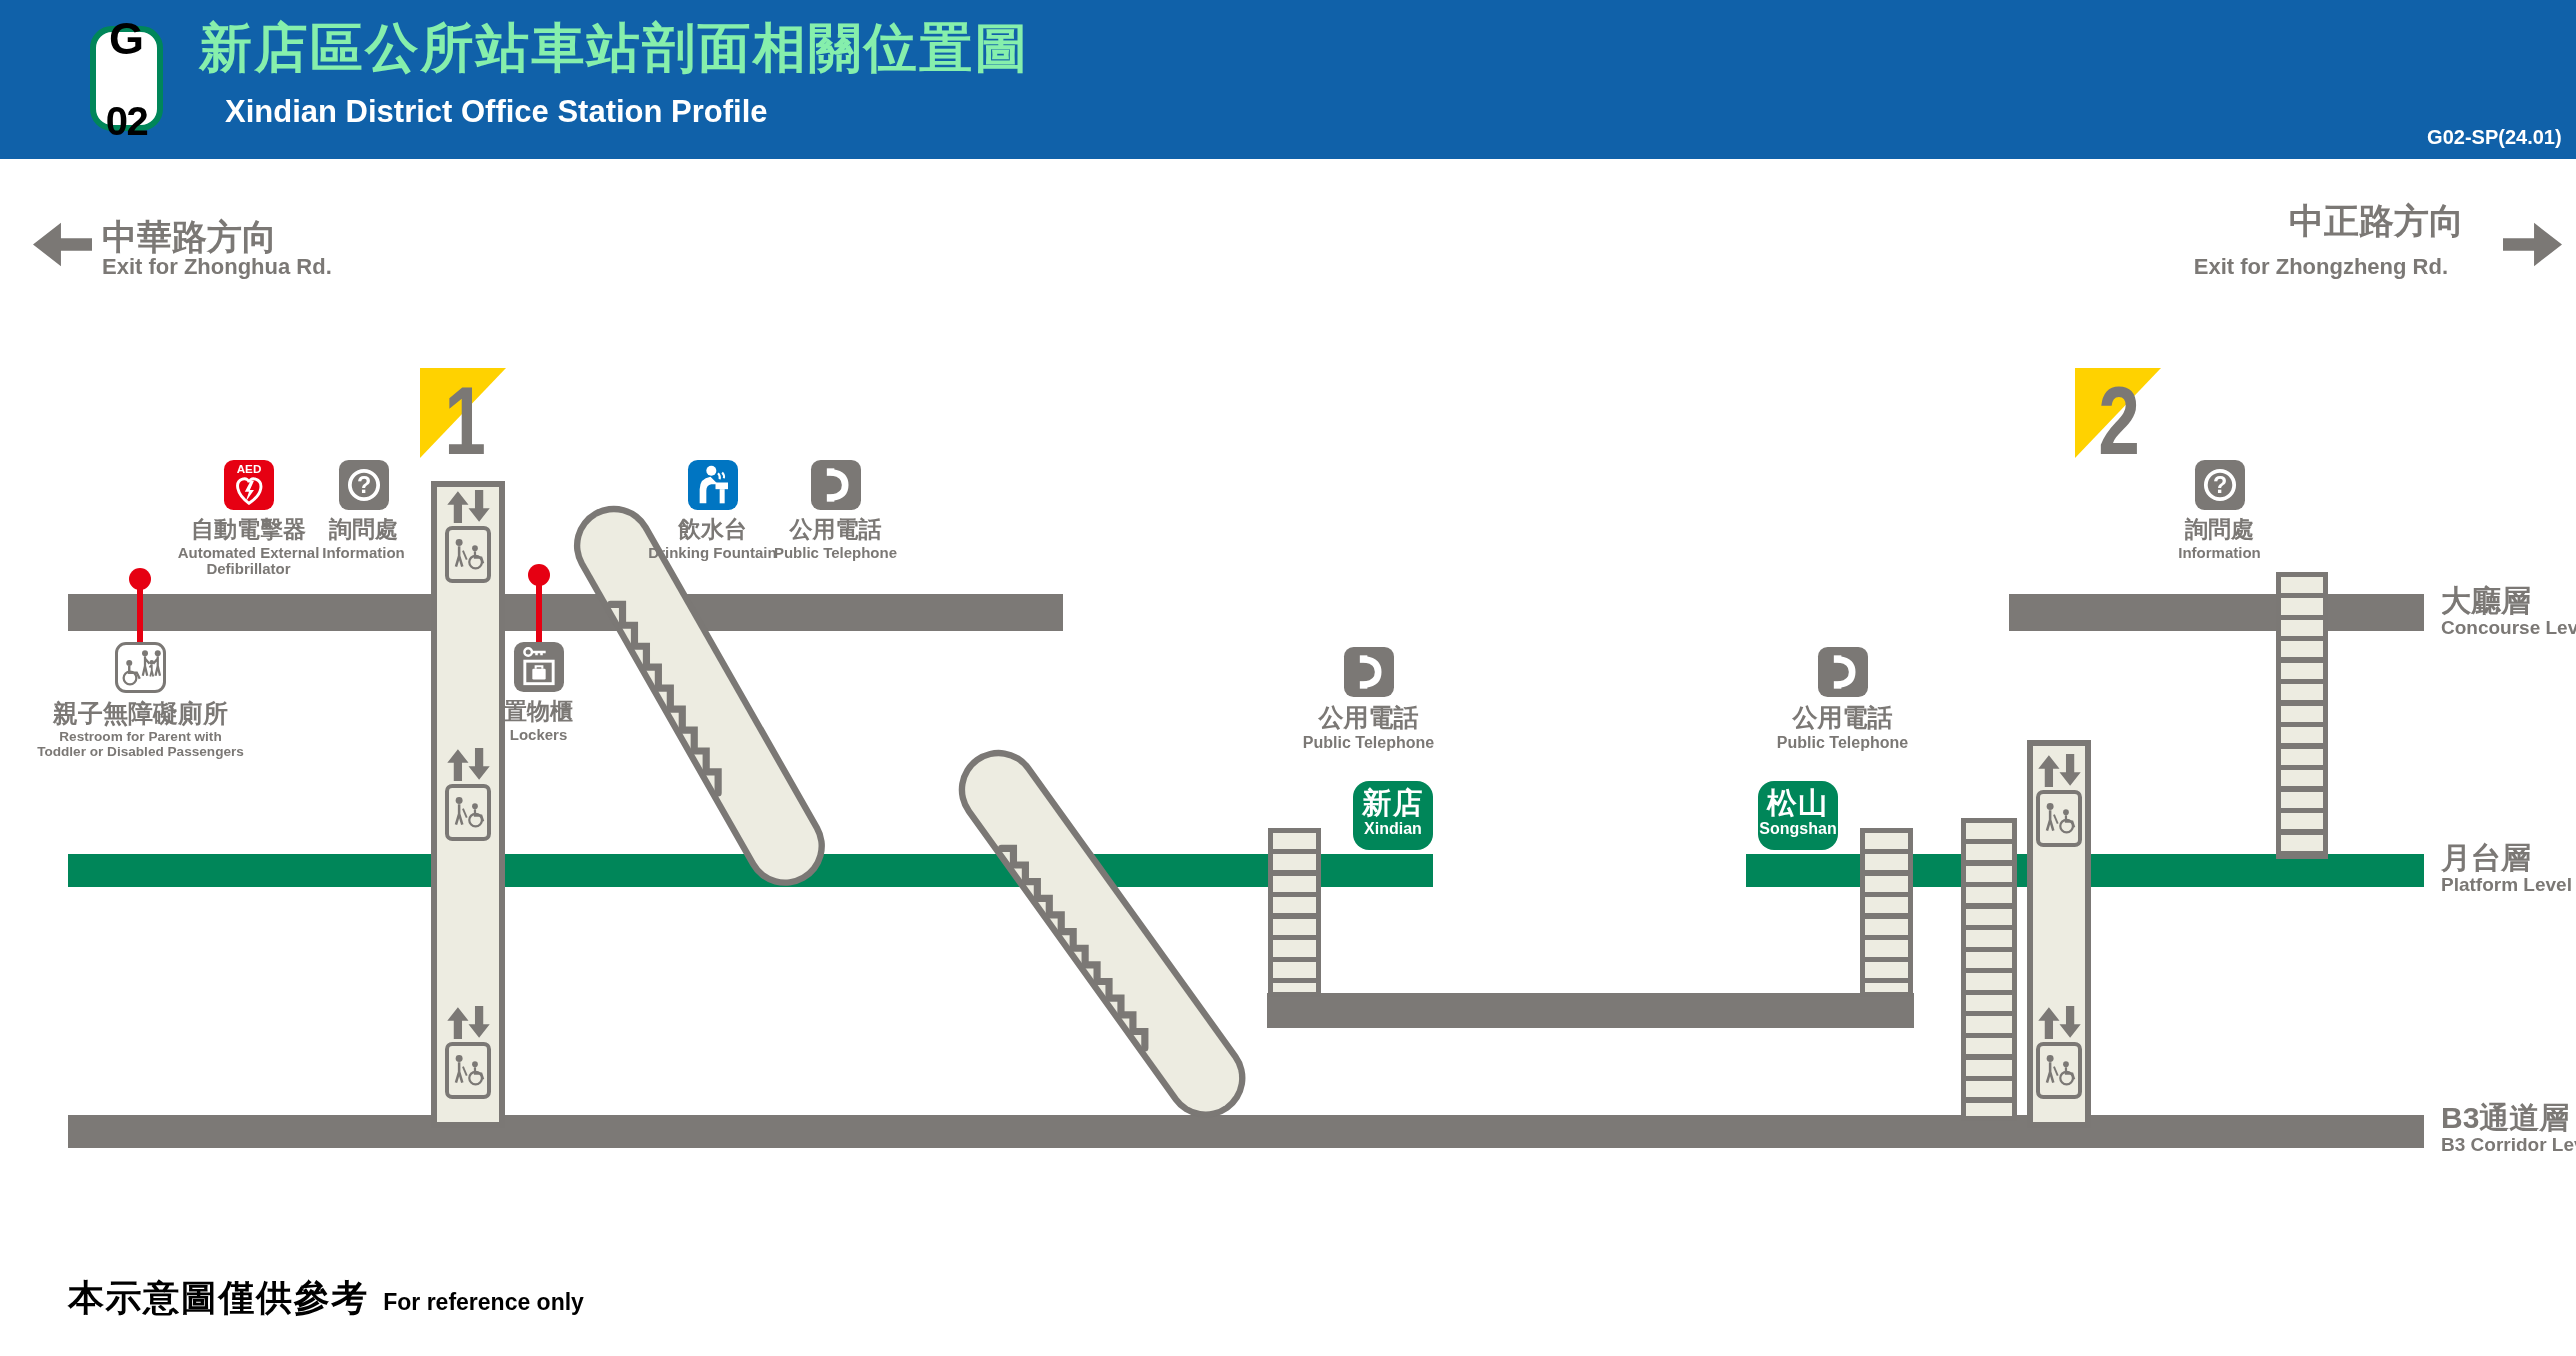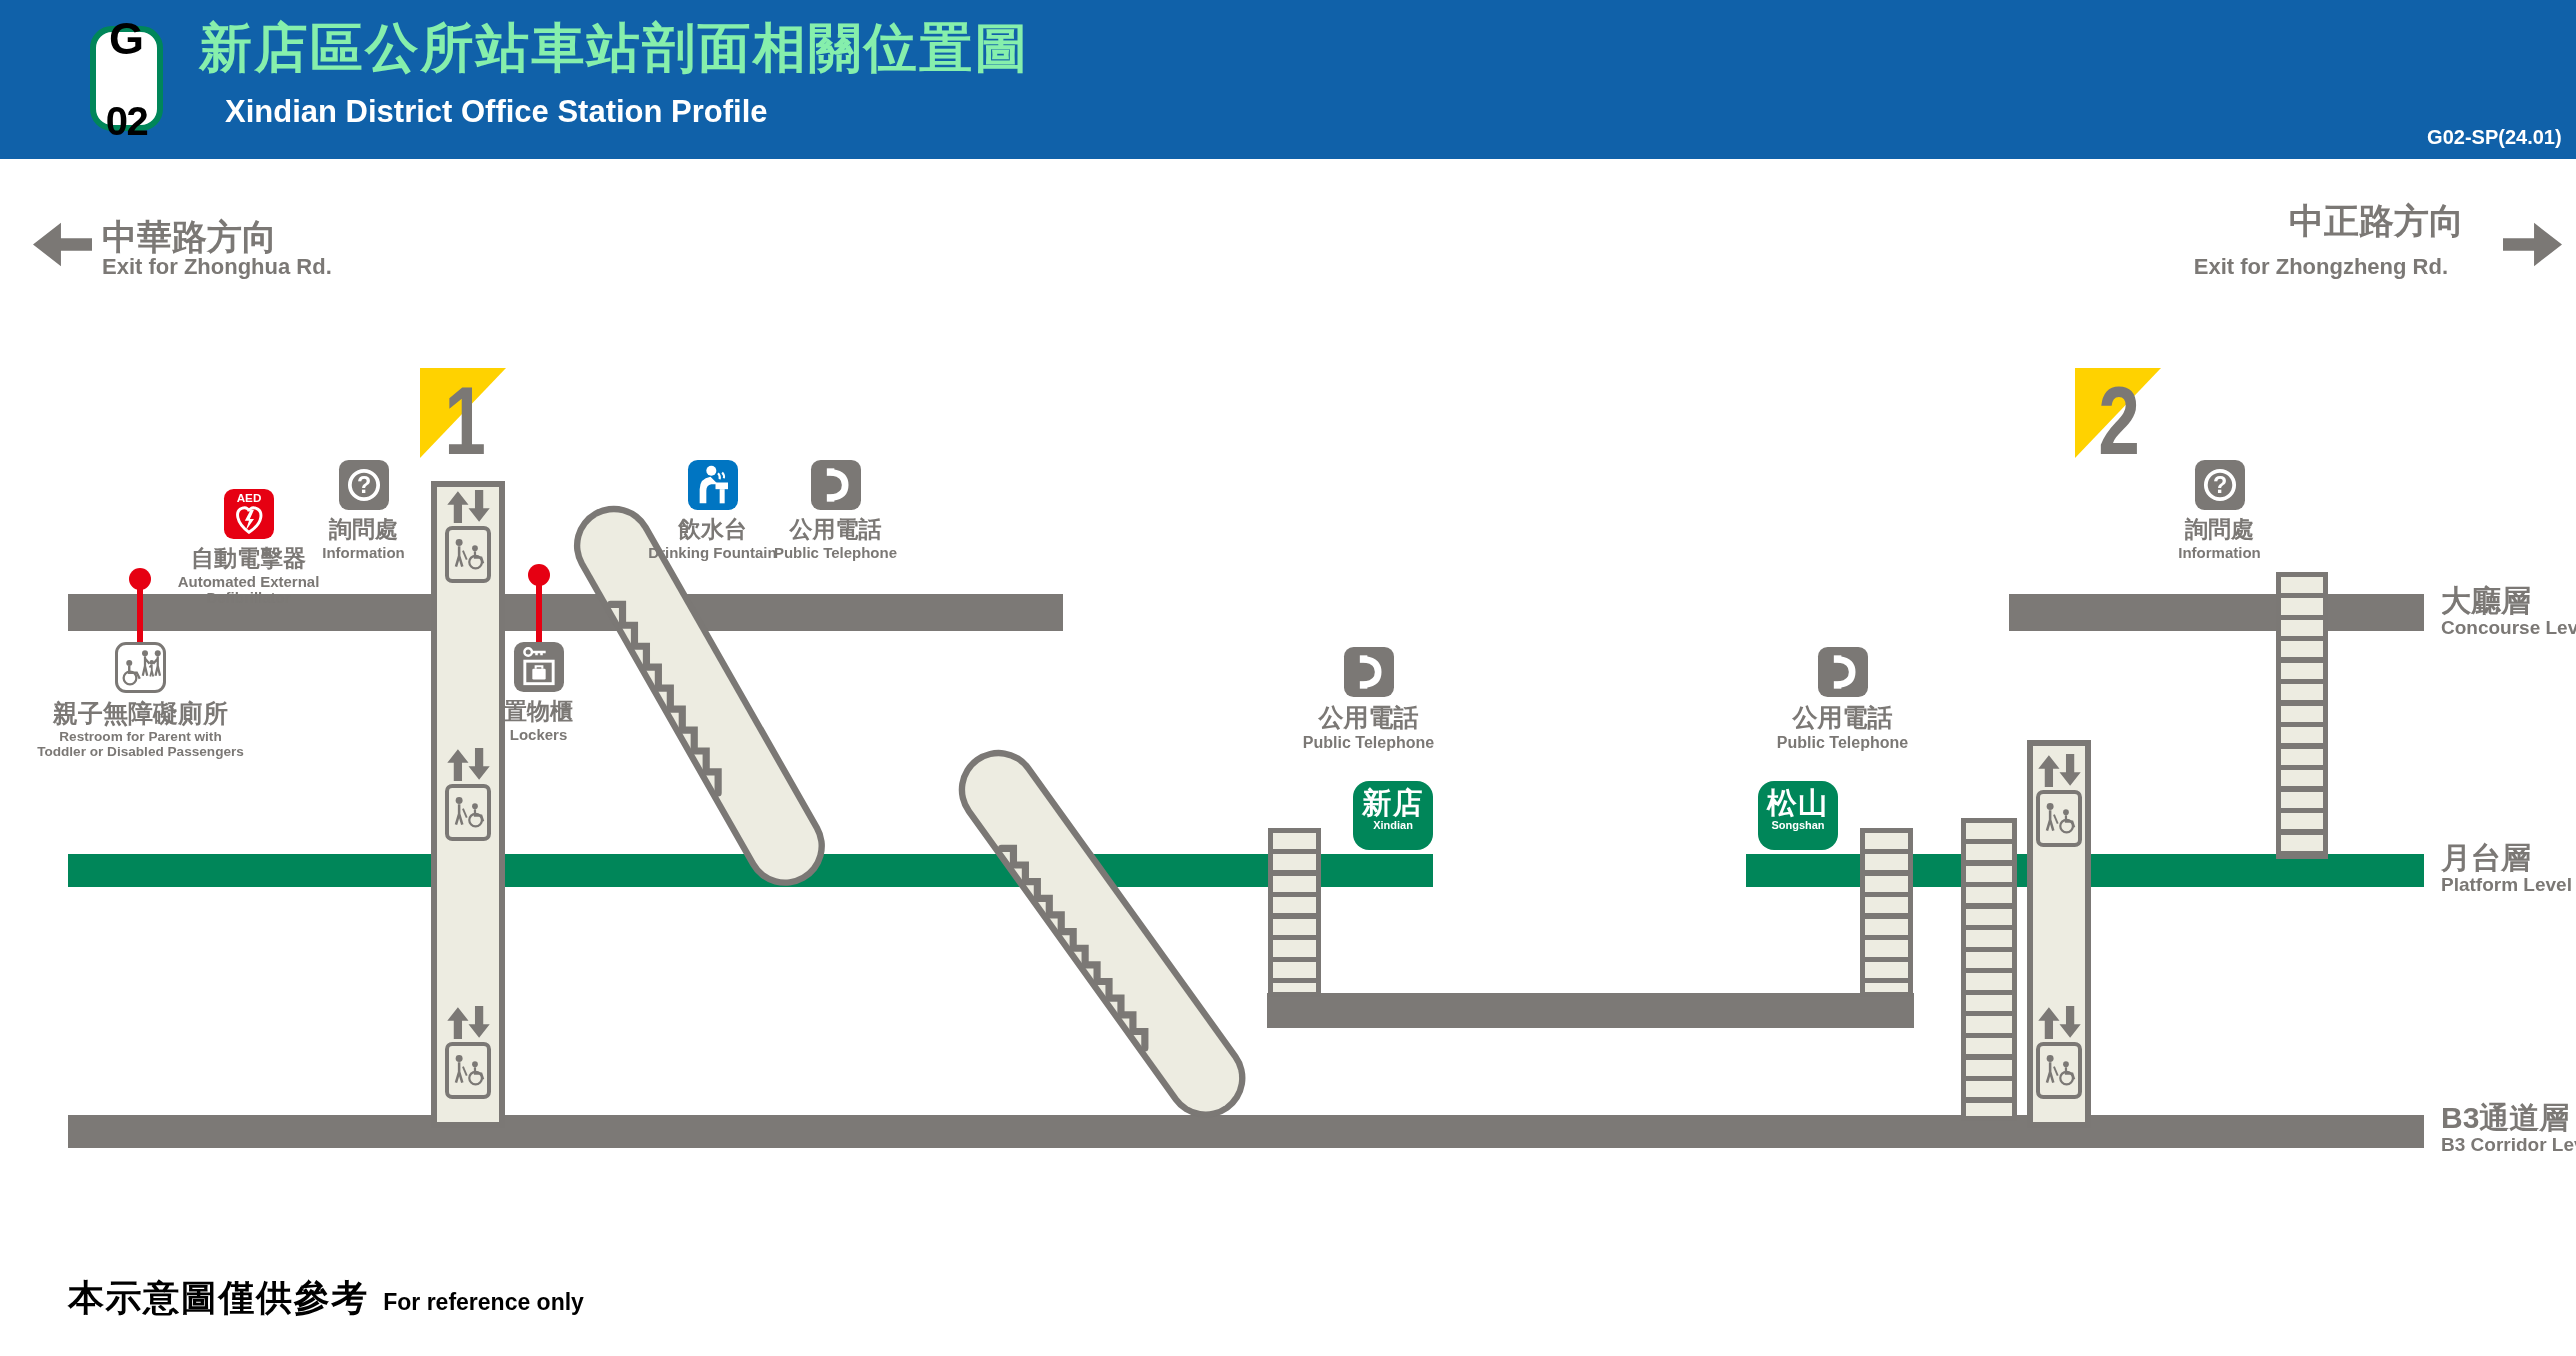--- a/index.html
+++ b/index.html
@@ -71,21 +71,21 @@
   .legend-en-sm{font-size:13.6px;}
 
   
   .flag{width:86px;height:90px;background:#FFD200;clip-path:polygon(0 0,100% 0,0 100%);}
   .flag-num{width:88px;text-align:center;color:#7B7875;font-size:96px;font-weight:bold;
     transform:scaleX(0.78);transform-origin:center top;line-height:1;}
 
   
   .st-badge{width:80px;height:69px;background:#008659;border-radius:16px;color:#fff;text-align:center;box-sizing:border-box;padding-top:5.6px;}
   .st-badge .szh{font-size:29.5px;font-weight:bold;letter-spacing:1.6px;line-height:1.1;}
-  .st-badge .sen{font-size:11px;font-weight:bold;line-height:1.2;}
+  .st-badge .sen{font-size:16px;font-weight:bold;line-height:1.2;}
 
   
   .level-label{left:2441px;width:159px;}
   .level-zh{color:#7B7875;font-size:30px;font-weight:bold;white-space:nowrap;line-height:1.05;}
   .level-en{color:#7B7875;font-size:19px;font-weight:bold;white-space:nowrap;}
 
   
   .footer{left:68px;top:1274px;display:flex;align-items:baseline;gap:14.4px;}
   .footer-zh{color:#000;font-size:36px;font-weight:bold;letter-spacing:1.6px;}
   .footer-en{color:#000;font-size:23px;font-weight:bold;}
@@ -224,21 +224,21 @@
       </svg>
     </div>
   </div>
 
   <div class="abs pin-stem" style="left:137px;top:588px;height:57px;"></div>
   <div class="abs pin-circle" style="left:129px;top:568px;"></div>
   <div class="abs pin-stem" style="left:536px;top:584px;height:61px;"></div>
   <div class="abs pin-circle" style="left:528px;top:564px;"></div>
 
 
-  <div class="abs legend-item" style="left:137px;top:460px;margin-top:29px;">
+  <div class="abs legend-item" style="left:137px;top:460px;">
     <div class="icon-sq icon-red">
       <svg viewBox="0 0 60 60" width="100%" height="100%">
         <text x="30" y="15" text-anchor="middle" font-size="14" font-weight="bold" fill="#fff">AED</text>
         <path d="M30,52 C14,40 13,26 22,23 c5,-2 8,2 8,4 c0,-2 3,-6 8,-4 c9,3 10,17 -8,29 z" fill="none" stroke="#fff" stroke-width="3.5"></path>
         <path d="M32,25 l-7,13 h5 l-4,12 l10,-14 h-5 l5,-11 z" fill="#fff"></path>
       </svg>
     </div>
     <div class="legend-zh">自動電擊器</div>
     <div class="legend-en">Automated External</div>
     <div class="legend-en">Defibrillator</div>

